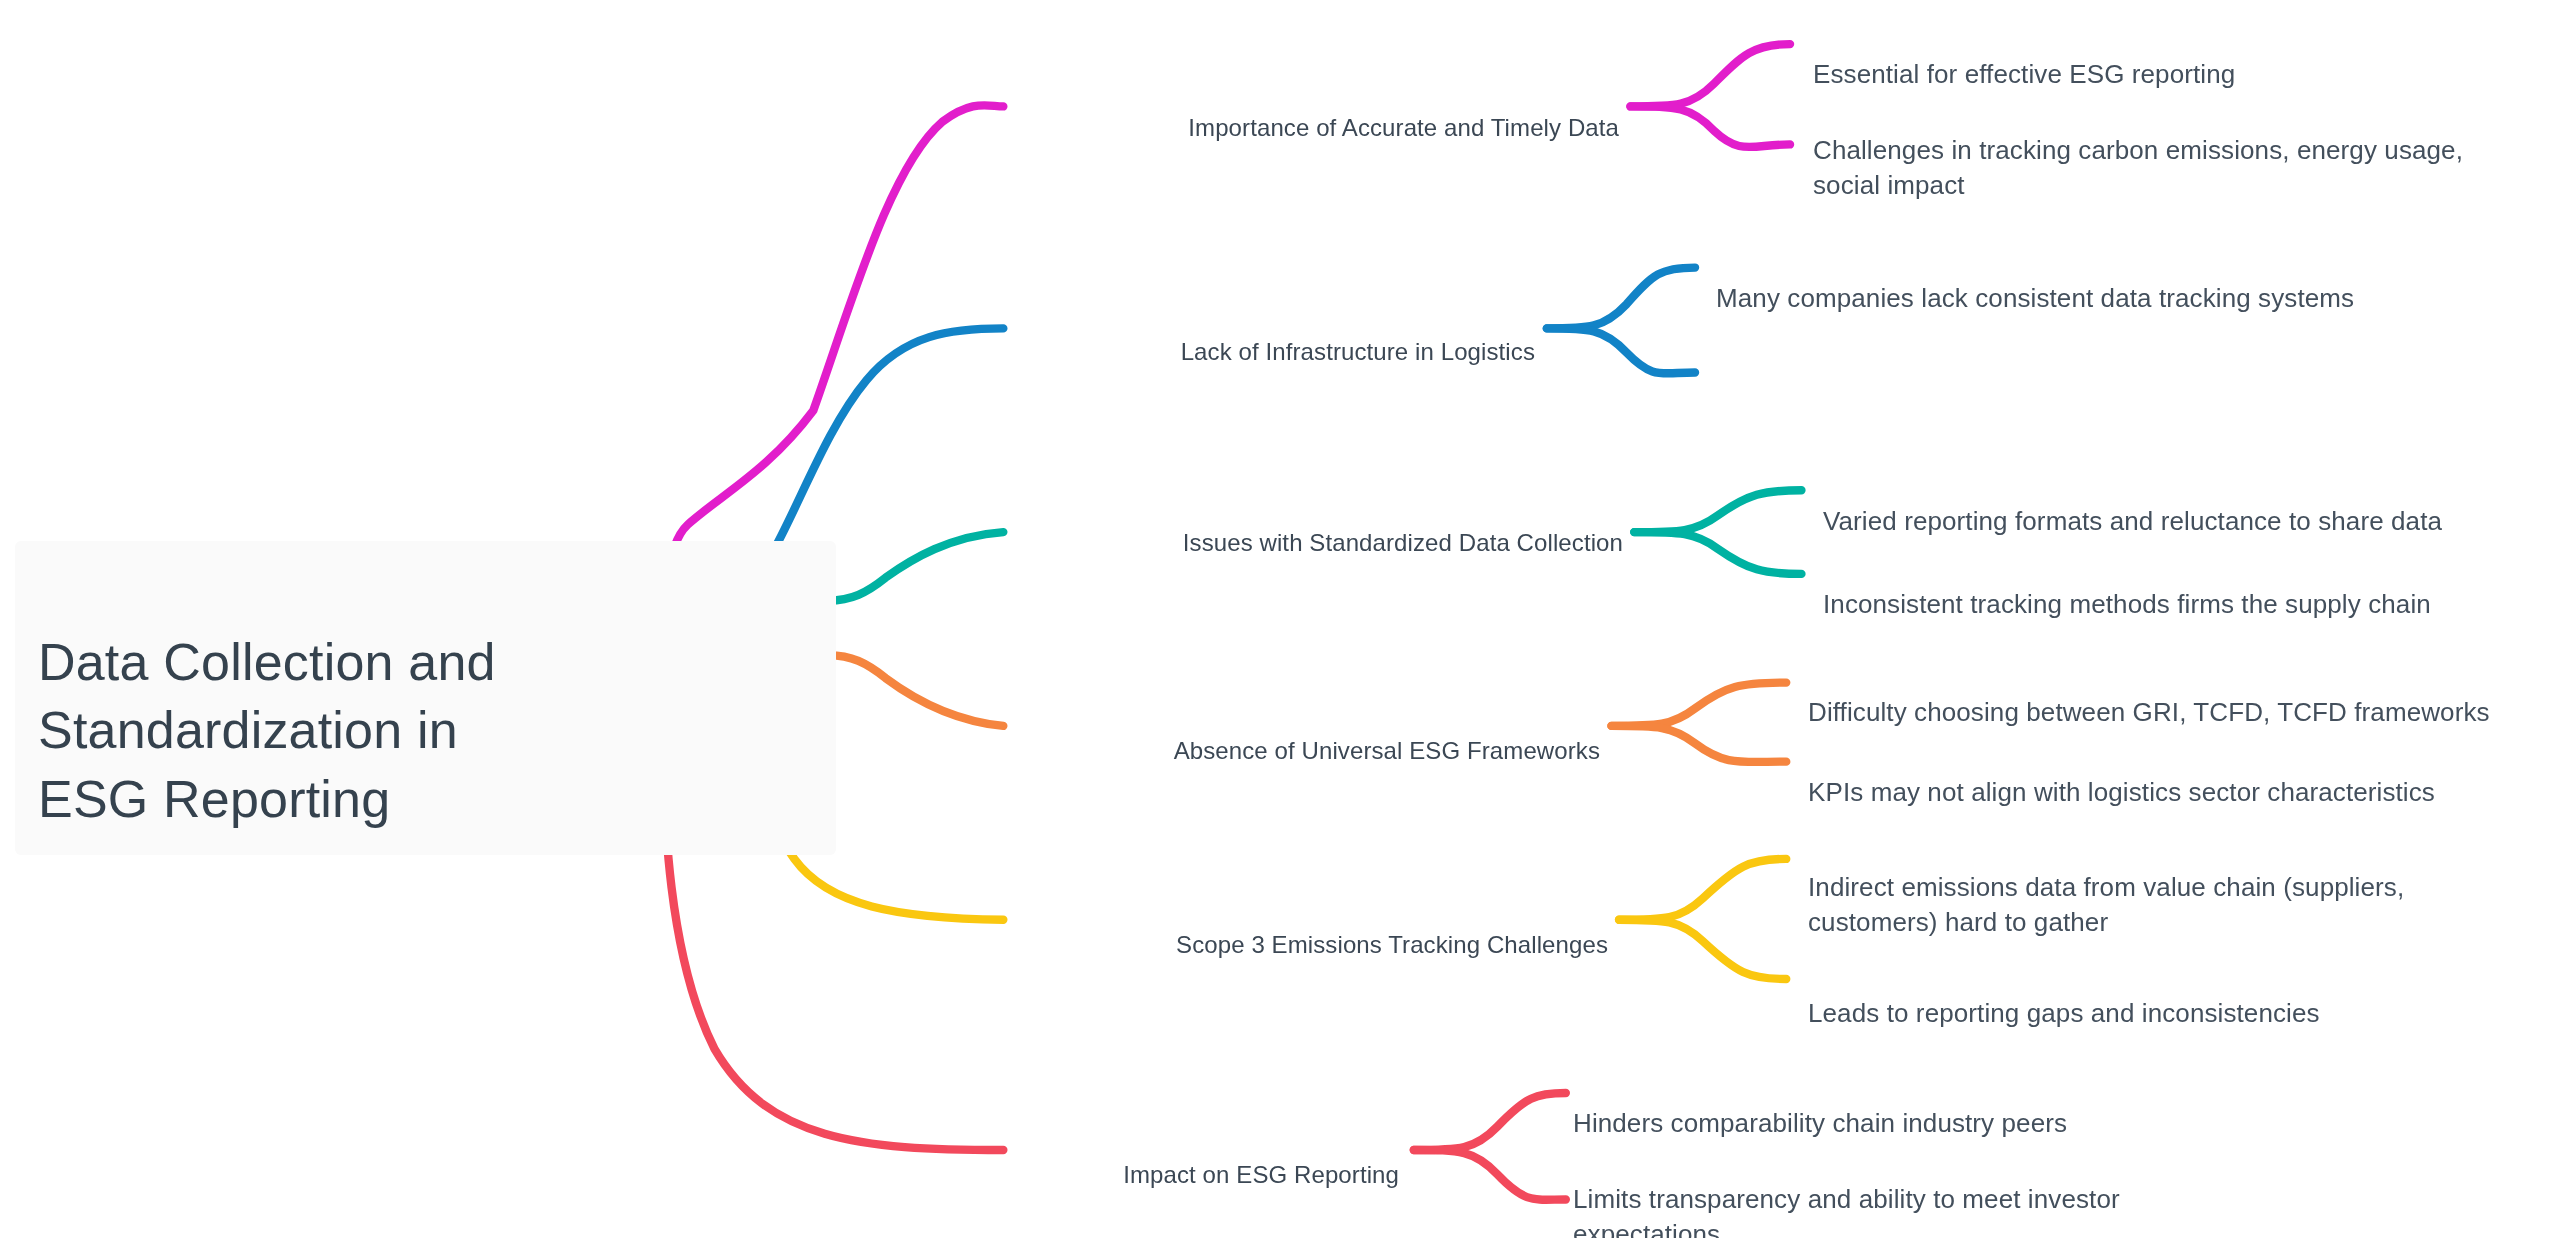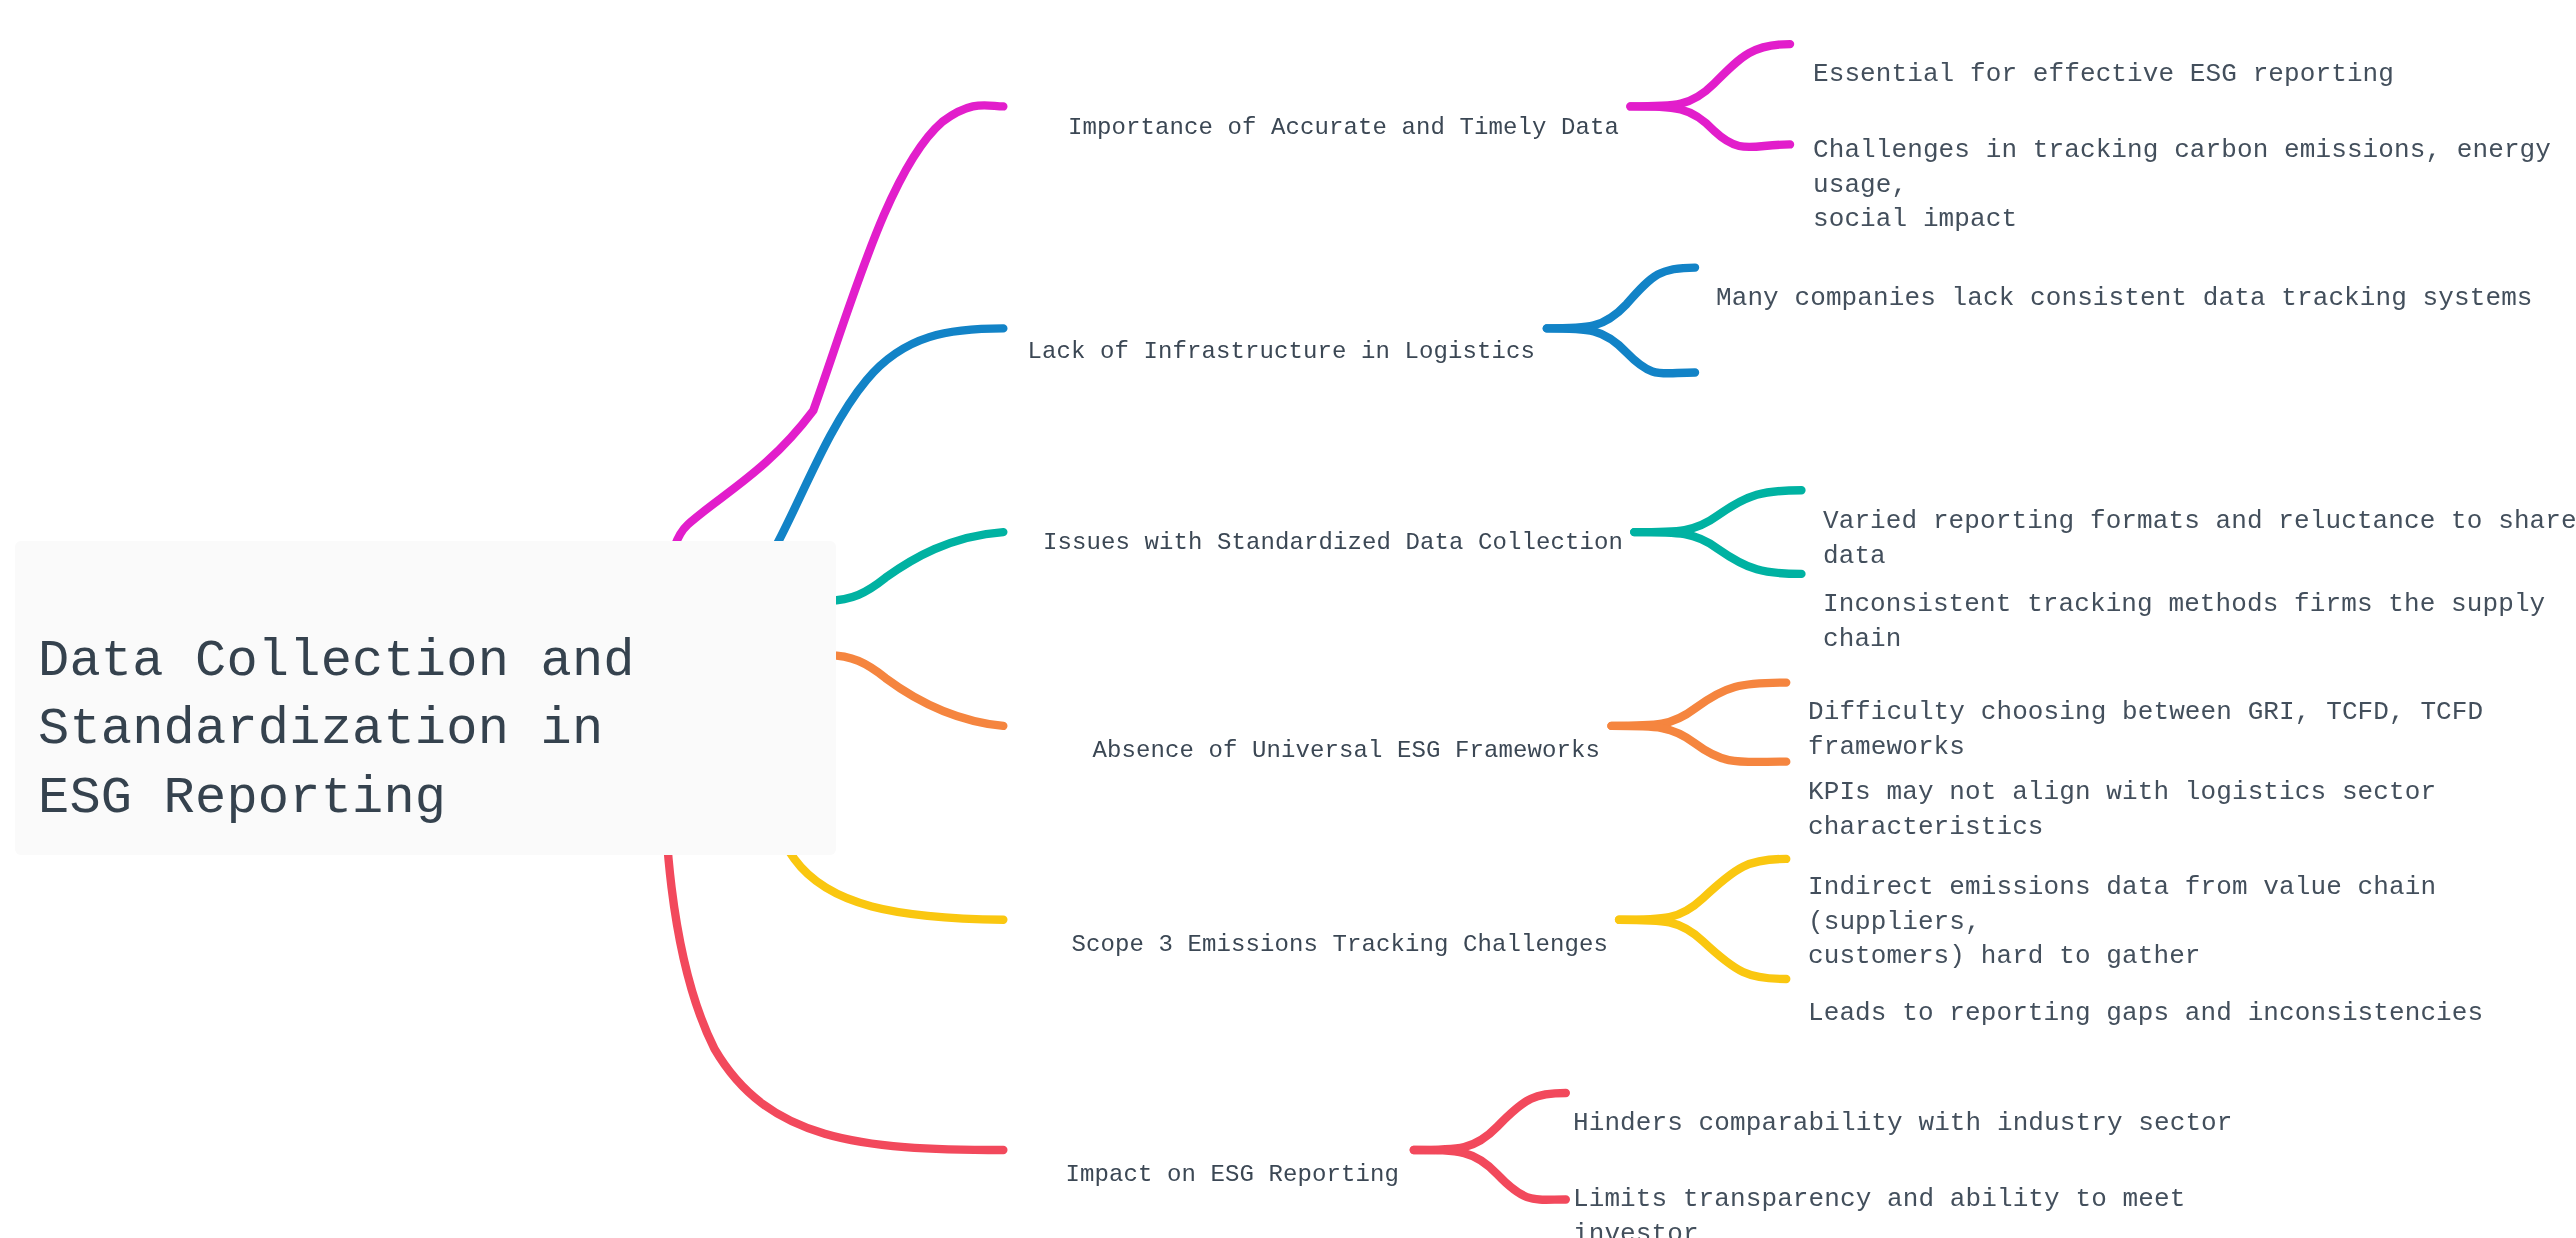--- a/index.html
+++ b/index.html
@@ -24,21 +24,20 @@
     top: 0;
     width: 2576px;
     height: 1239px;
     pointer-events: none;
   }
   .node {
     position: absolute;
     color: #2f3a45;
     line-height: 1.32;
     white-space: pre-line;
-    font-family: Liberation Mono, monospace;
   }
   .root-node {
     font-size: 52px;
     color: #35424e;
     background: #fafafa;
     border-radius: 6px;
     padding: 18px 23px 21px 23px;
     box-sizing: border-box;
     letter-spacing: 0.2px;
   }
@@ -140,21 +139,21 @@
 customers) hard to gather</span>
   </div>
   <div class="node leaf-node" style="left:1808px; top:962px; width:730px;">
     <span>Leads to reporting gaps and inconsistencies</span>
   </div>
 
   <div class="node branch-node" style="left:1011px; top:1127px; width:388px;">
     <span>Impact on ESG Reporting</span>
   </div>
   <div class="node leaf-node" style="left:1573px; top:1072px; width:730px;">
-    <span>Hinders comparability with industry sector</span>
+    <span>Hinders comparability chain industry peers</span>
   </div>
   <div class="node leaf-node" style="left:1573px; top:1148px; width:730px;">
     <span>Limits transparency and ability to meet investor
 expectations</span>
   </div>
 
 </div>
 
 
 </body></html>

